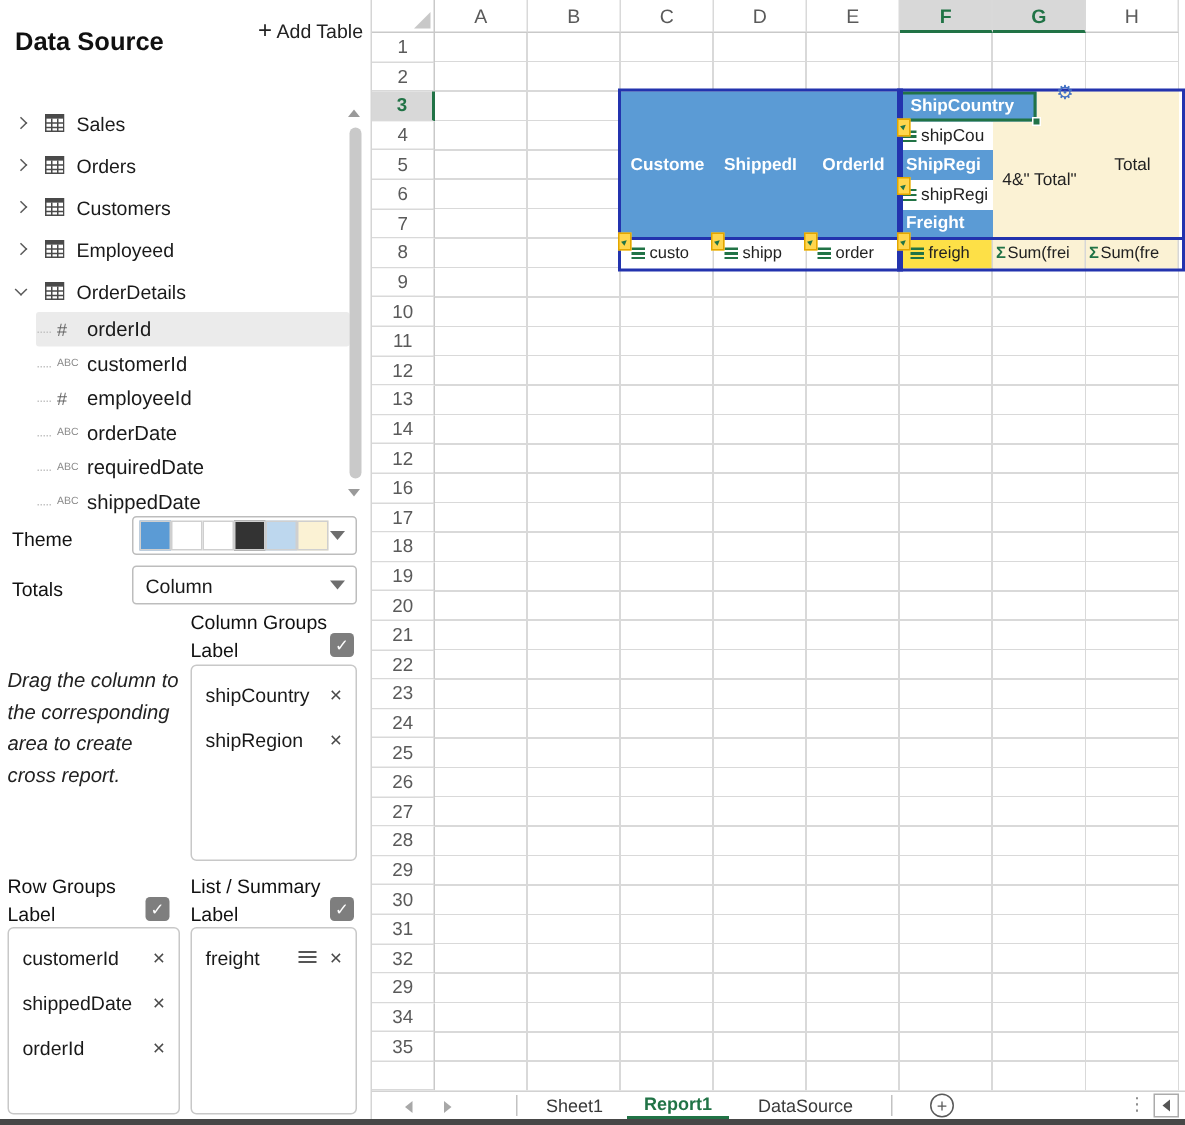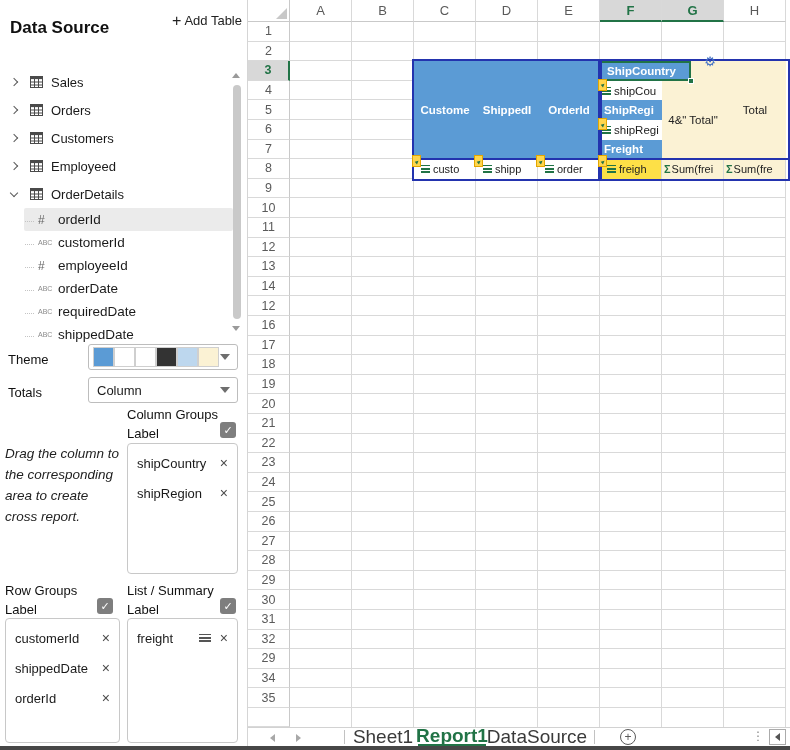--- a/index.html
+++ b/index.html
@@ -64,21 +64,21 @@
   .rp-hdr-text { color:#fff; font-weight:700; font-size:11.5px; }
   .rp-field { background:#fff; display:flex; align-items:center; padding-left:2px; font-size:11.5px; color:#222; overflow:hidden; white-space:nowrap; }
   .rp-foot { background:#fff; display:flex; align-items:center; padding-left:7px; font-size:11px; color:#222; overflow:hidden; white-space:nowrap; border-right:1px solid #D7D7D7; }
   .icon-list { width:9px; height:8px; flex:none; margin-right:3px; background:repeating-linear-gradient(to bottom,#217346 0 1.5px,transparent 1.5px 3.2px); }
   .icon-sigma { color:#217346; font-weight:700; font-size:11px; margin-right:1px; flex:none; }
   .marker { position:absolute; width:9px; height:12px; background:#FFD64D; border:1px solid #E3A600; display:flex; align-items:center; justify-content:center; }
   .marker span { color:#217346; font-size:7px; transform:rotate(-40deg); line-height:1; }
 
   
   #tabbar { position:absolute; left:0; top:727px; width:542px; height:19px; background:#fff; border-top:1px solid #D2D2D2; }
-  .tb { position:absolute; top:0; height:18px; display:flex; align-items:center; justify-content:center; color:#3a3a3a; font-size:19px; cursor:pointer; white-space:nowrap; }
+  .tb { position:absolute; top:0; height:18px; display:flex; align-items:center; justify-content:center; color:#3a3a3a; font-size:12px; cursor:pointer; white-space:nowrap; }
   .tb.active { color:#217346; font-weight:700; border-bottom:2.5px solid #217346; }
   .tb-sep { position:absolute; top:2px; width:1px; height:14px; background:#C2C2C2; }
   .tb-tri { position:absolute; top:6px; width:0; height:0; }
   #plus-circle { position:absolute; left:372px; top:1px; width:16px; height:16px; border:1px solid #5a5a5a; border-radius:50%; color:#5a5a5a; font-size:12px; line-height:14px; text-align:center; cursor:pointer; }
   #tab-more { position:absolute; left:504px; top:1px; color:#888; font-size:12px; }
   #hscroll-left { position:absolute; left:521px; top:1px; width:17px; height:16px; border:1px solid #ABABAB; display:flex; align-items:center; justify-content:center; cursor:pointer; }
   #hscroll-left i { width:0; height:0; border-top:4px solid transparent; border-bottom:4px solid transparent; border-right:5px solid #555; }
 
   #bottom-strip { position:absolute; left:0; top:746px; width:790px; height:4px; background:#474747; }
 </style>

